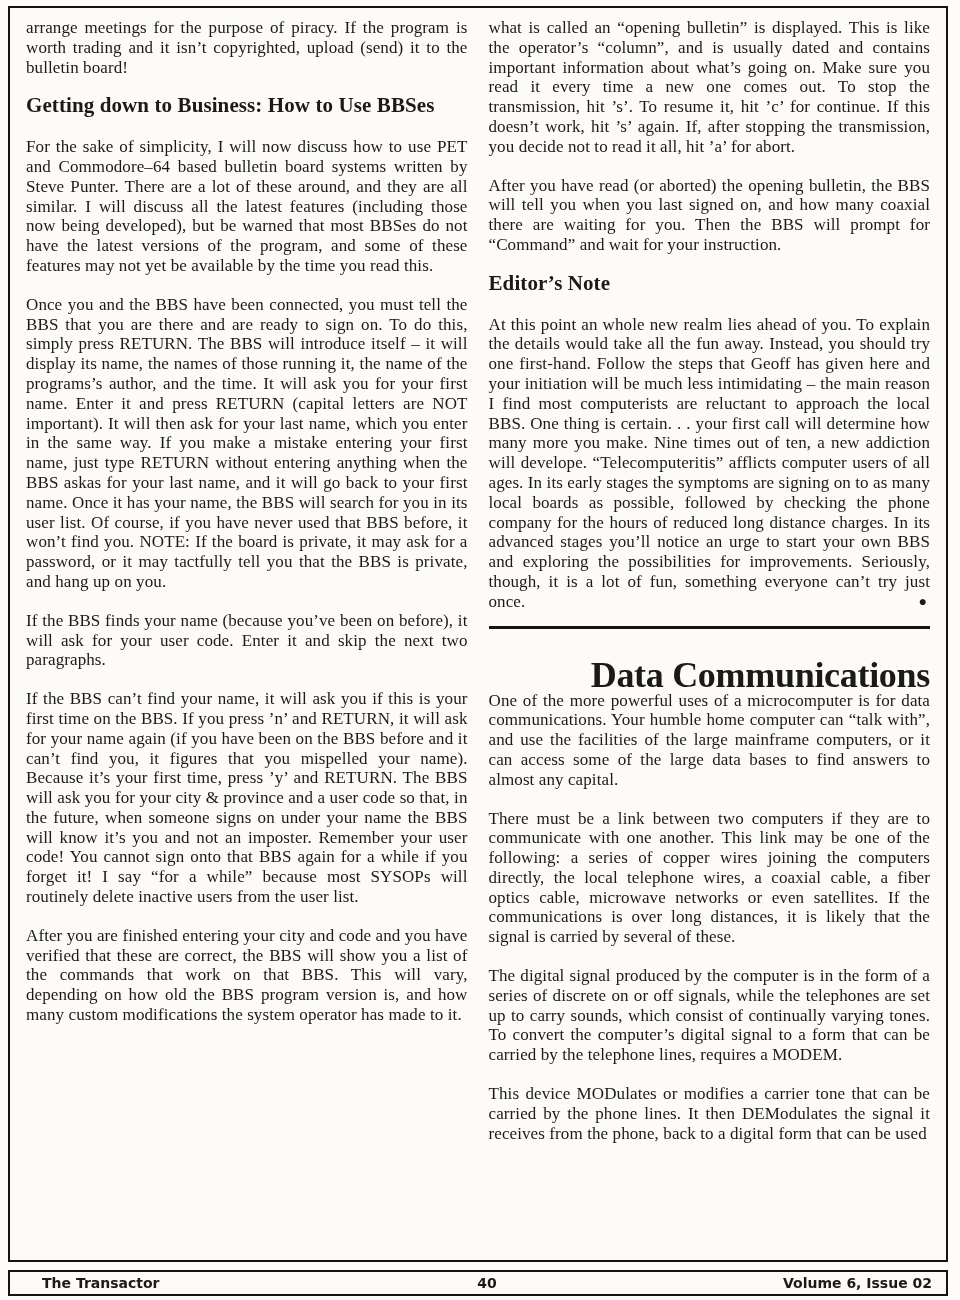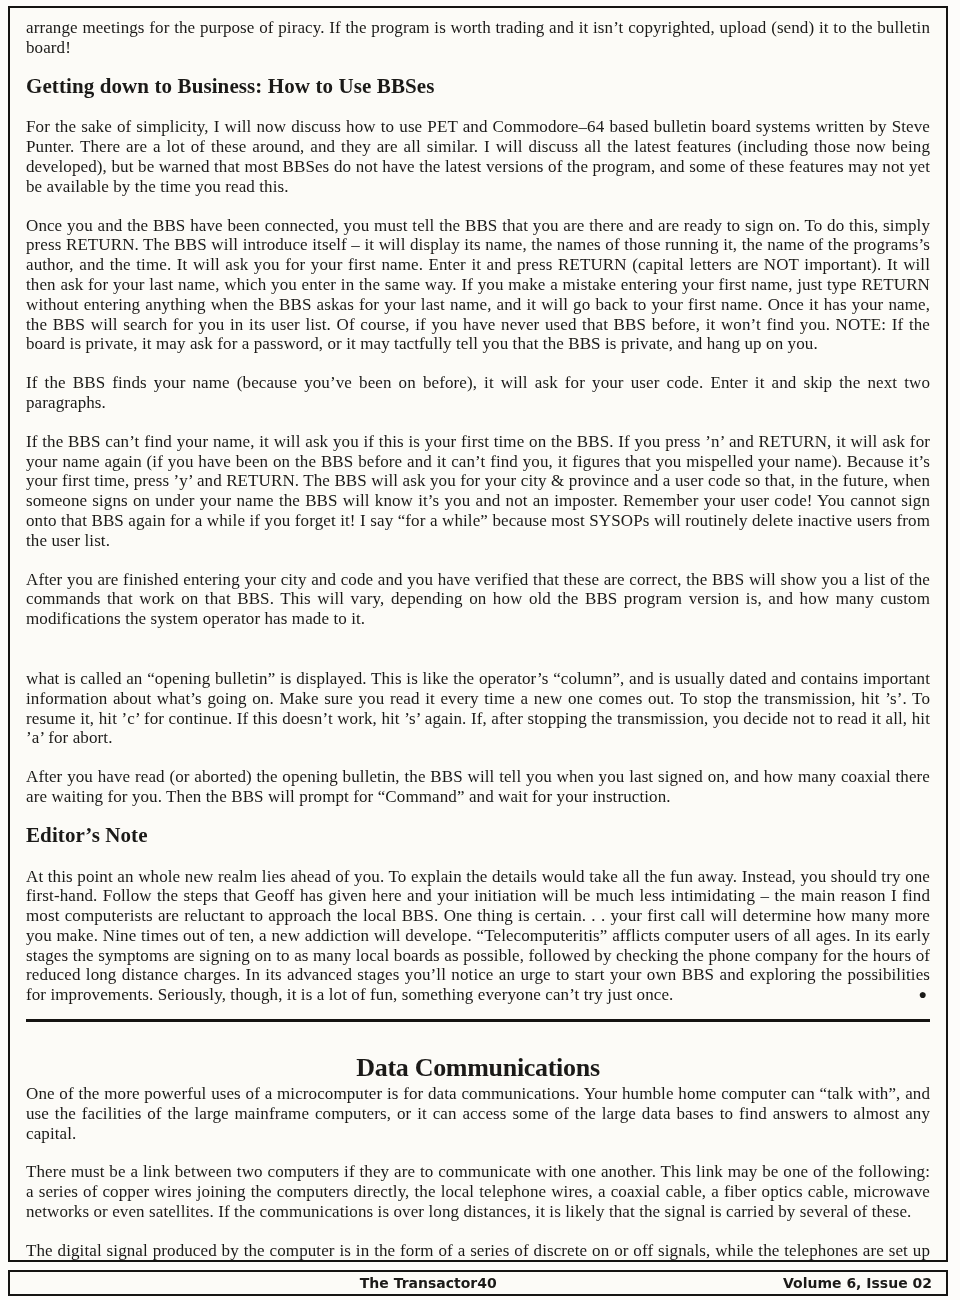--- a/index.html
+++ b/index.html
@@ -22,21 +22,20 @@
     top: 6px;
     width: 940px;
     height: 1256px;
     box-sizing: border-box;
     border: 2px solid #151412;
     background: #fcfbf7;
     display: flex;
     gap: 21px;
     padding: 10px 16px 0 16px;
     overflow: hidden;
-    flex-direction: column;
   }
   .col {
     flex: 1 1 0;
     min-width: 0;
     text-align: justify;
     font-size: 17px;
     line-height: 19.8px;
     letter-spacing: 0.1px;
   }
   .col p {
@@ -58,24 +57,24 @@
     bottom: 5px;
     font-size: 14px;
     line-height: 10px;
   }
   .article-divider {
     border: none;
     border-top: 3px solid #151412;
     margin: -5px 0 0 0;
   }
   .article-title {
-    font-size: 26px;
+    font-size: 36px;
     font-weight: bold;
     margin: 31px 0 1px 0;
-    text-align: center;
+    text-align: right;
     letter-spacing: -0.3px;
     line-height: 30px;
   }
   .article-byline {
     font-size: 16.5px;
     font-weight: bold;
     text-align: left;
     margin: 0 0 21px 0;
   }
   .page-footer {
@@ -89,21 +88,21 @@
     background: #fcfbf7;
     display: flex;
     align-items: center;
     font-family: "DejaVu Sans", sans-serif;
     font-weight: bold;
     font-size: 14px;
     padding: 0 12px;
   }
   .footer-left {
     flex: 1 1 0;
-    text-align: right;
+    text-align: left;
     padding-left: 20px;
   }
   .footer-center {
     flex: 0 0 auto;
     text-align: center;
   }
   .footer-right {
     flex: 1 1 0;
     text-align: right;
     padding-right: 2px;

